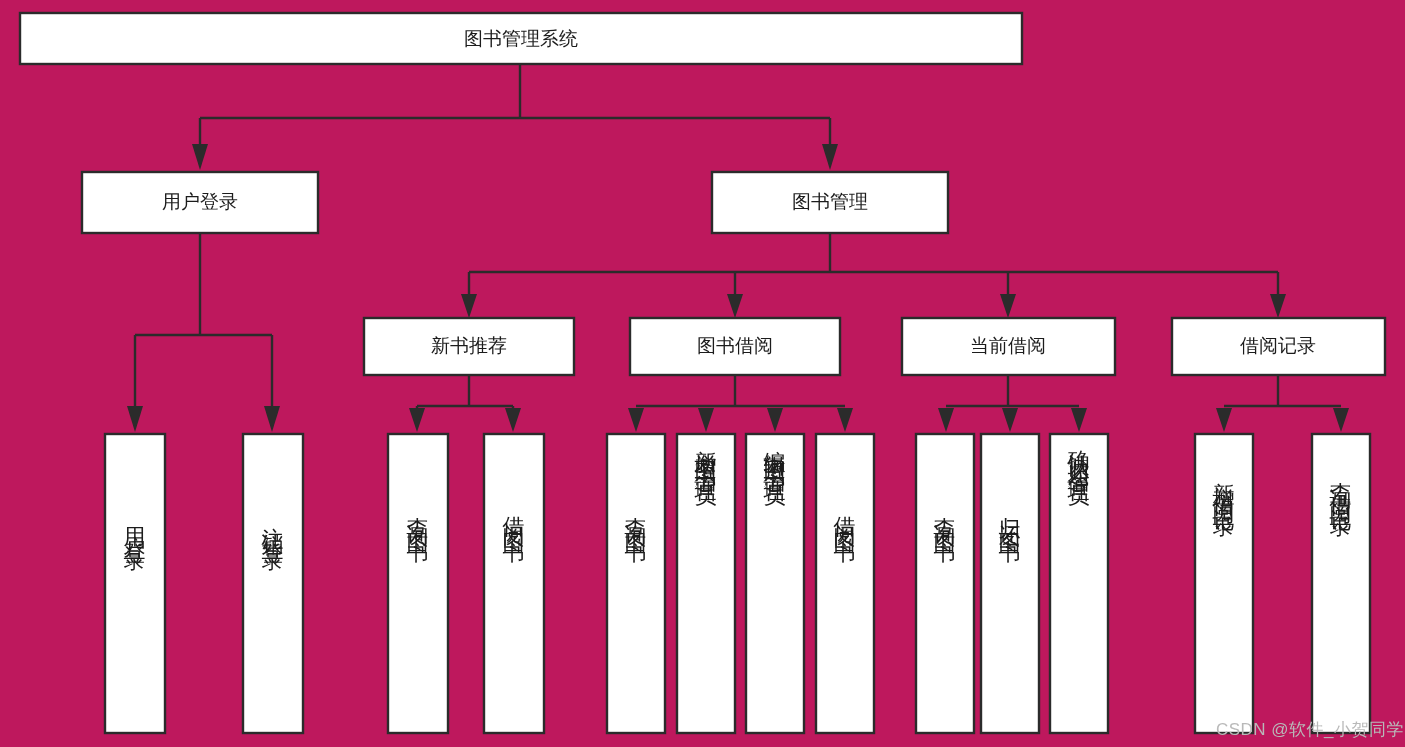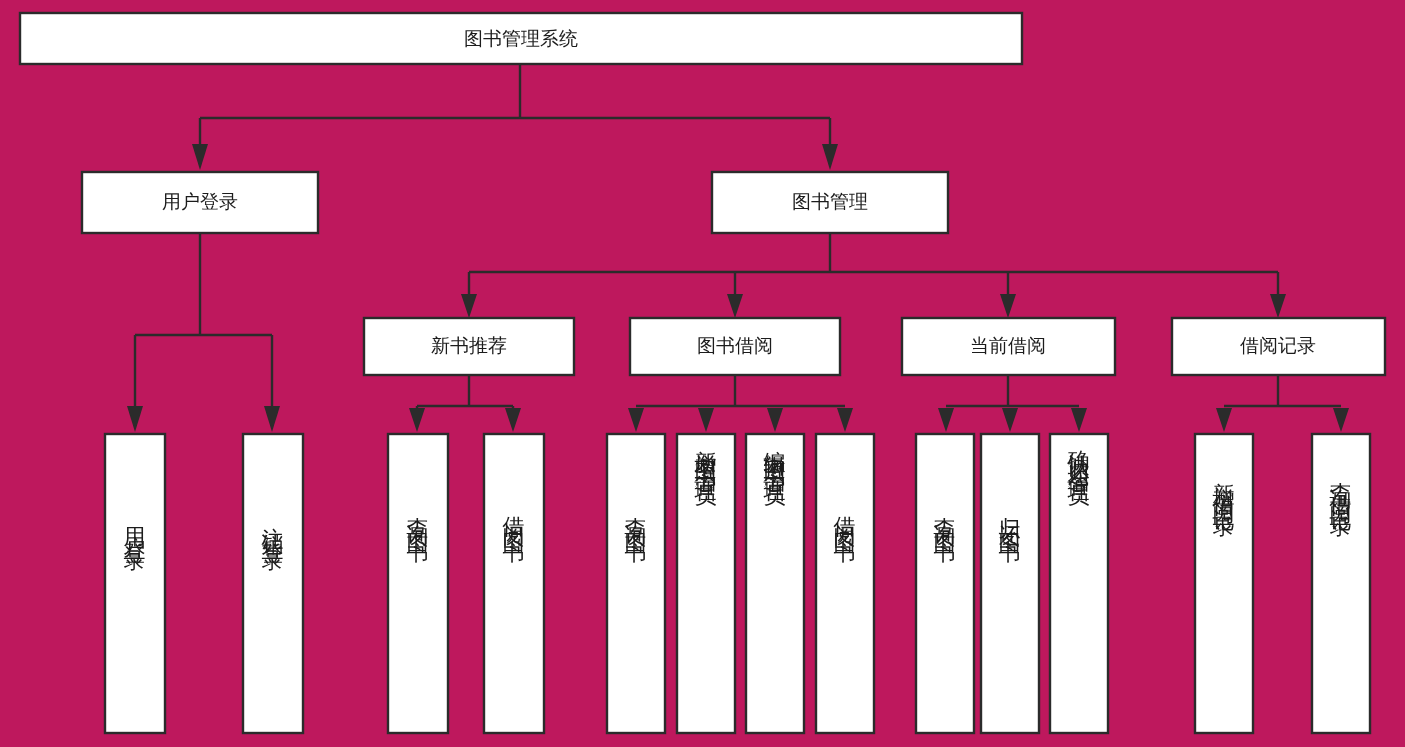--- a/index.html
+++ b/index.html
@@ -223,14 +223,15 @@
       <rect class="node-box" x="1195" y="434" width="58" height="299"></rect>
       <text class="node-label-vertical" x="1224" y="485" writing-mode="tb" glyph-orientation-vertical="0" letter-spacing="7">新增借阅记录</text>
     </g>
     <g>
       <rect class="node-box" x="1312" y="434" width="58" height="299"></rect>
       <text class="node-label-vertical" x="1341" y="485" writing-mode="tb" glyph-orientation-vertical="0" letter-spacing="7">查询借阅记录</text>
     </g>
 
   </svg>
 
+  <div class="watermark-text">CSDN @软件_小贺同学</div>
 
 </div>
 
 </body></html>

